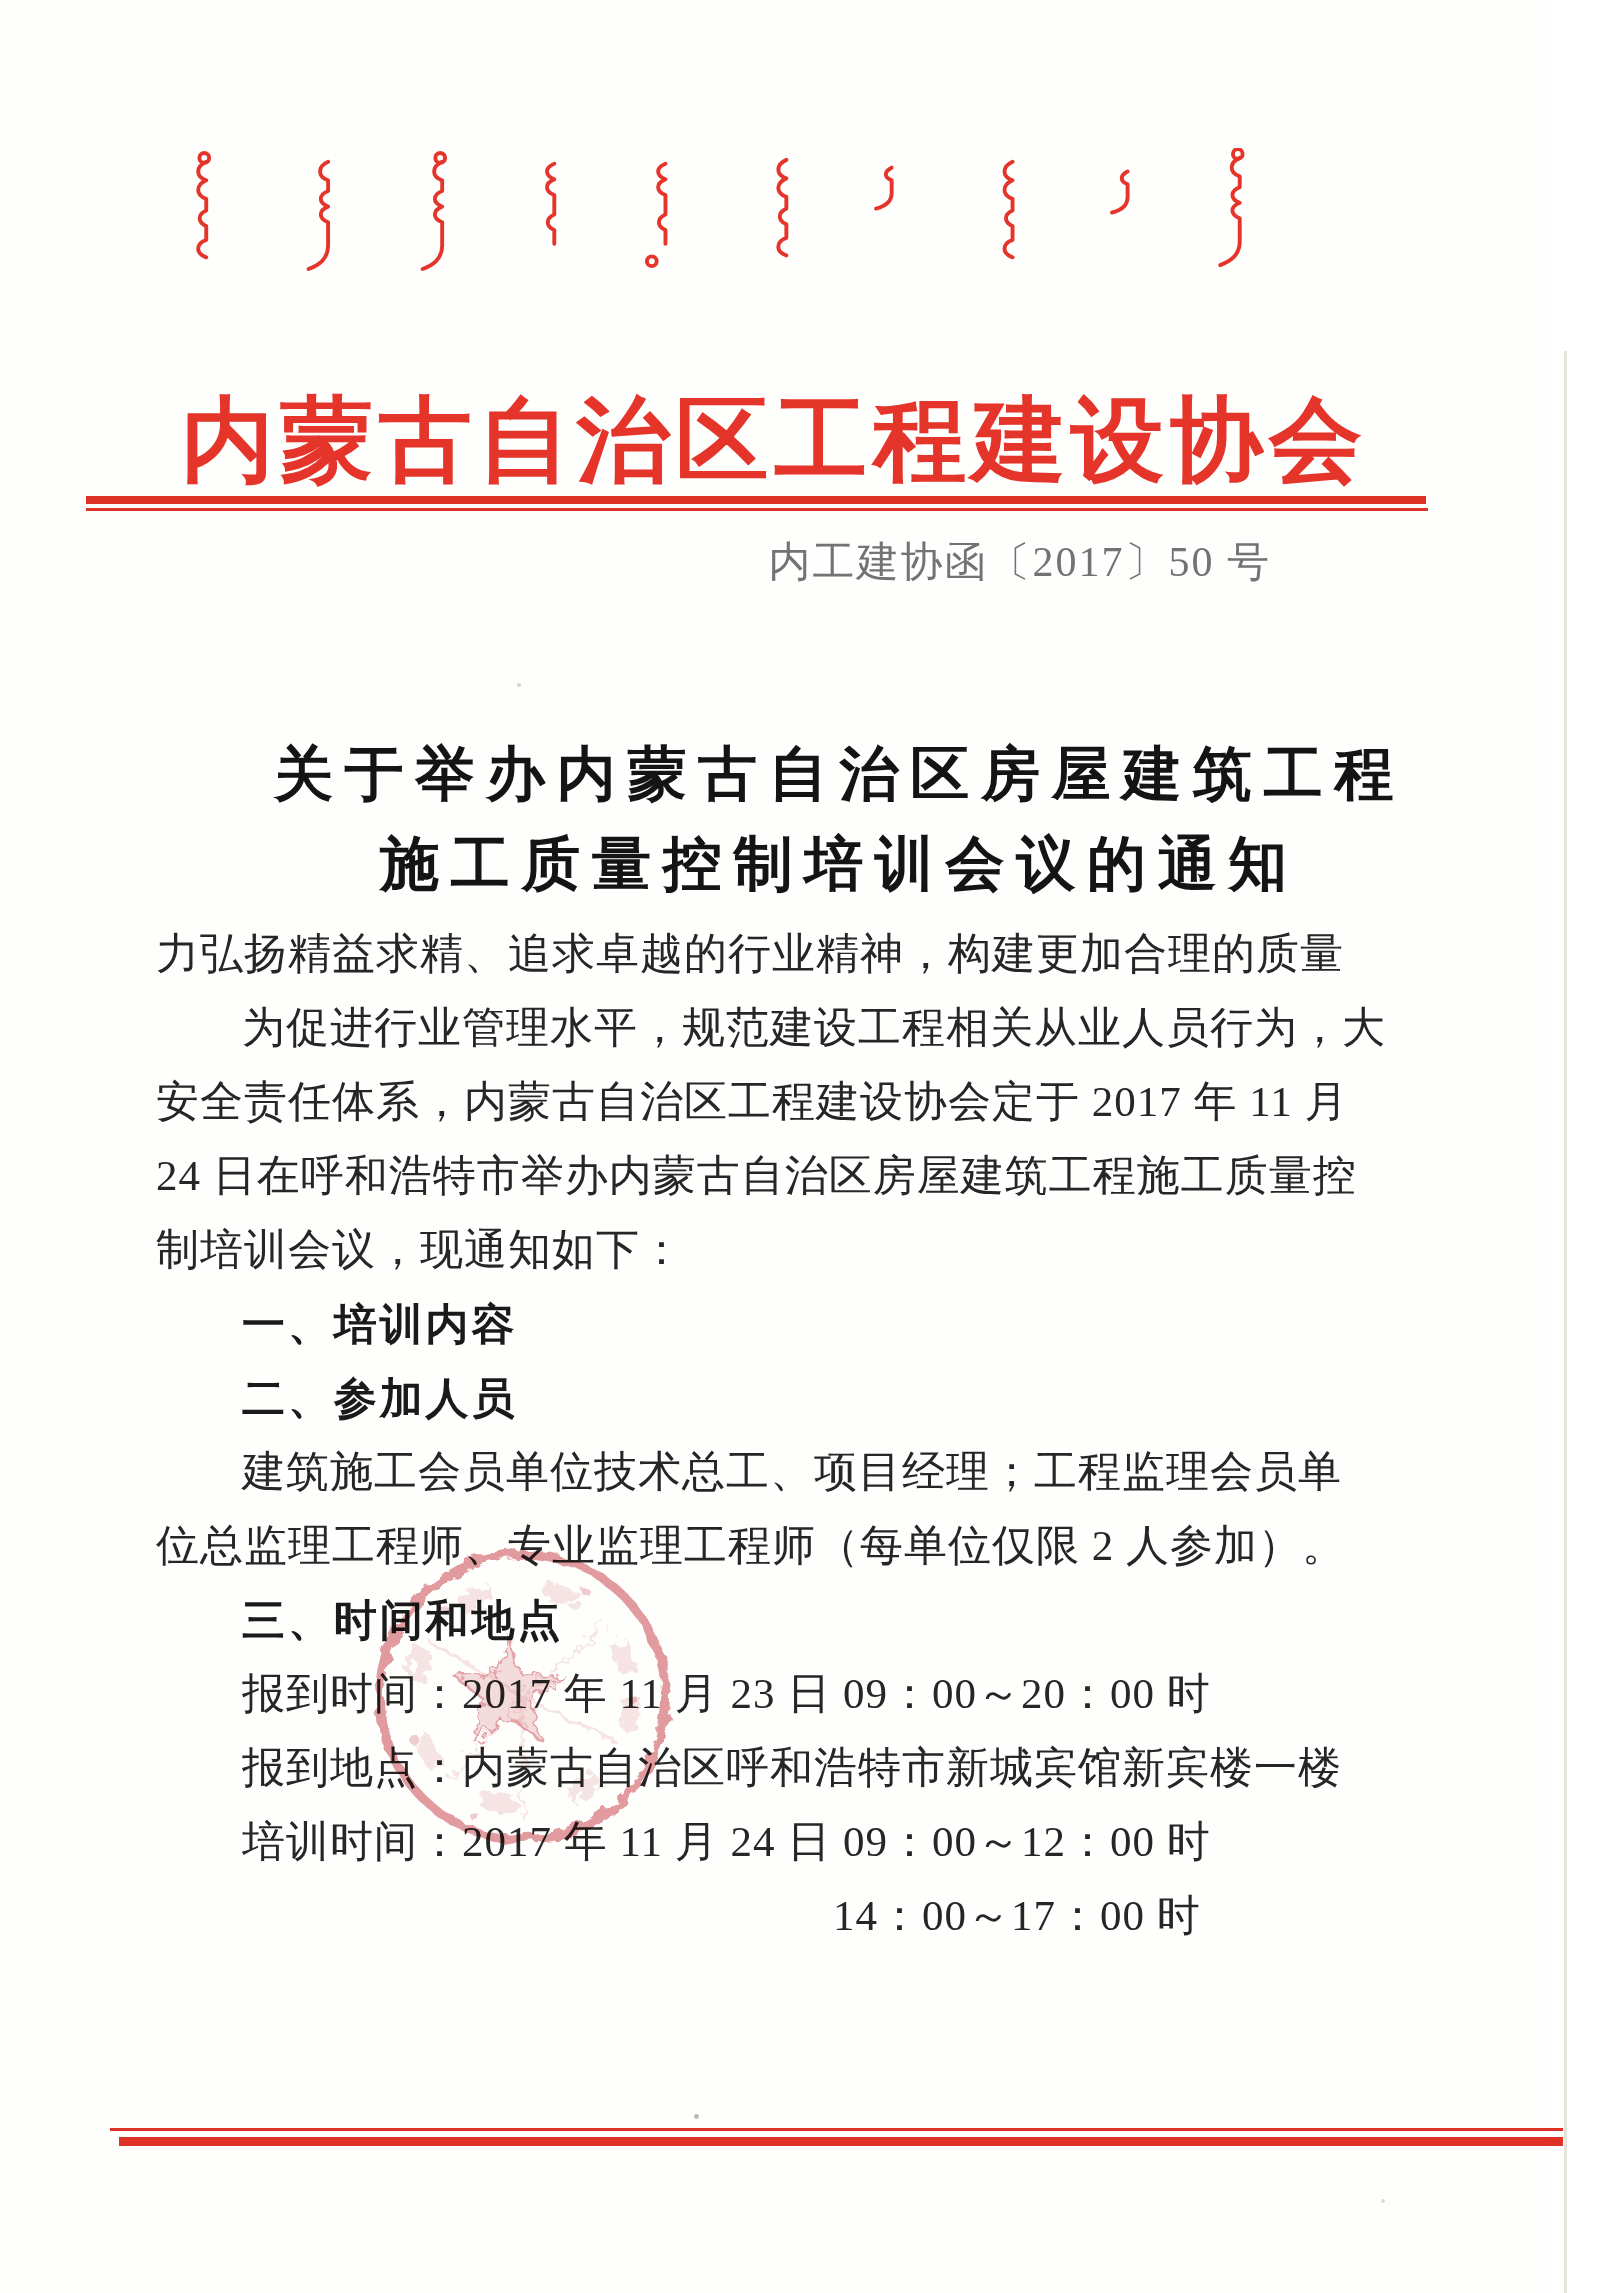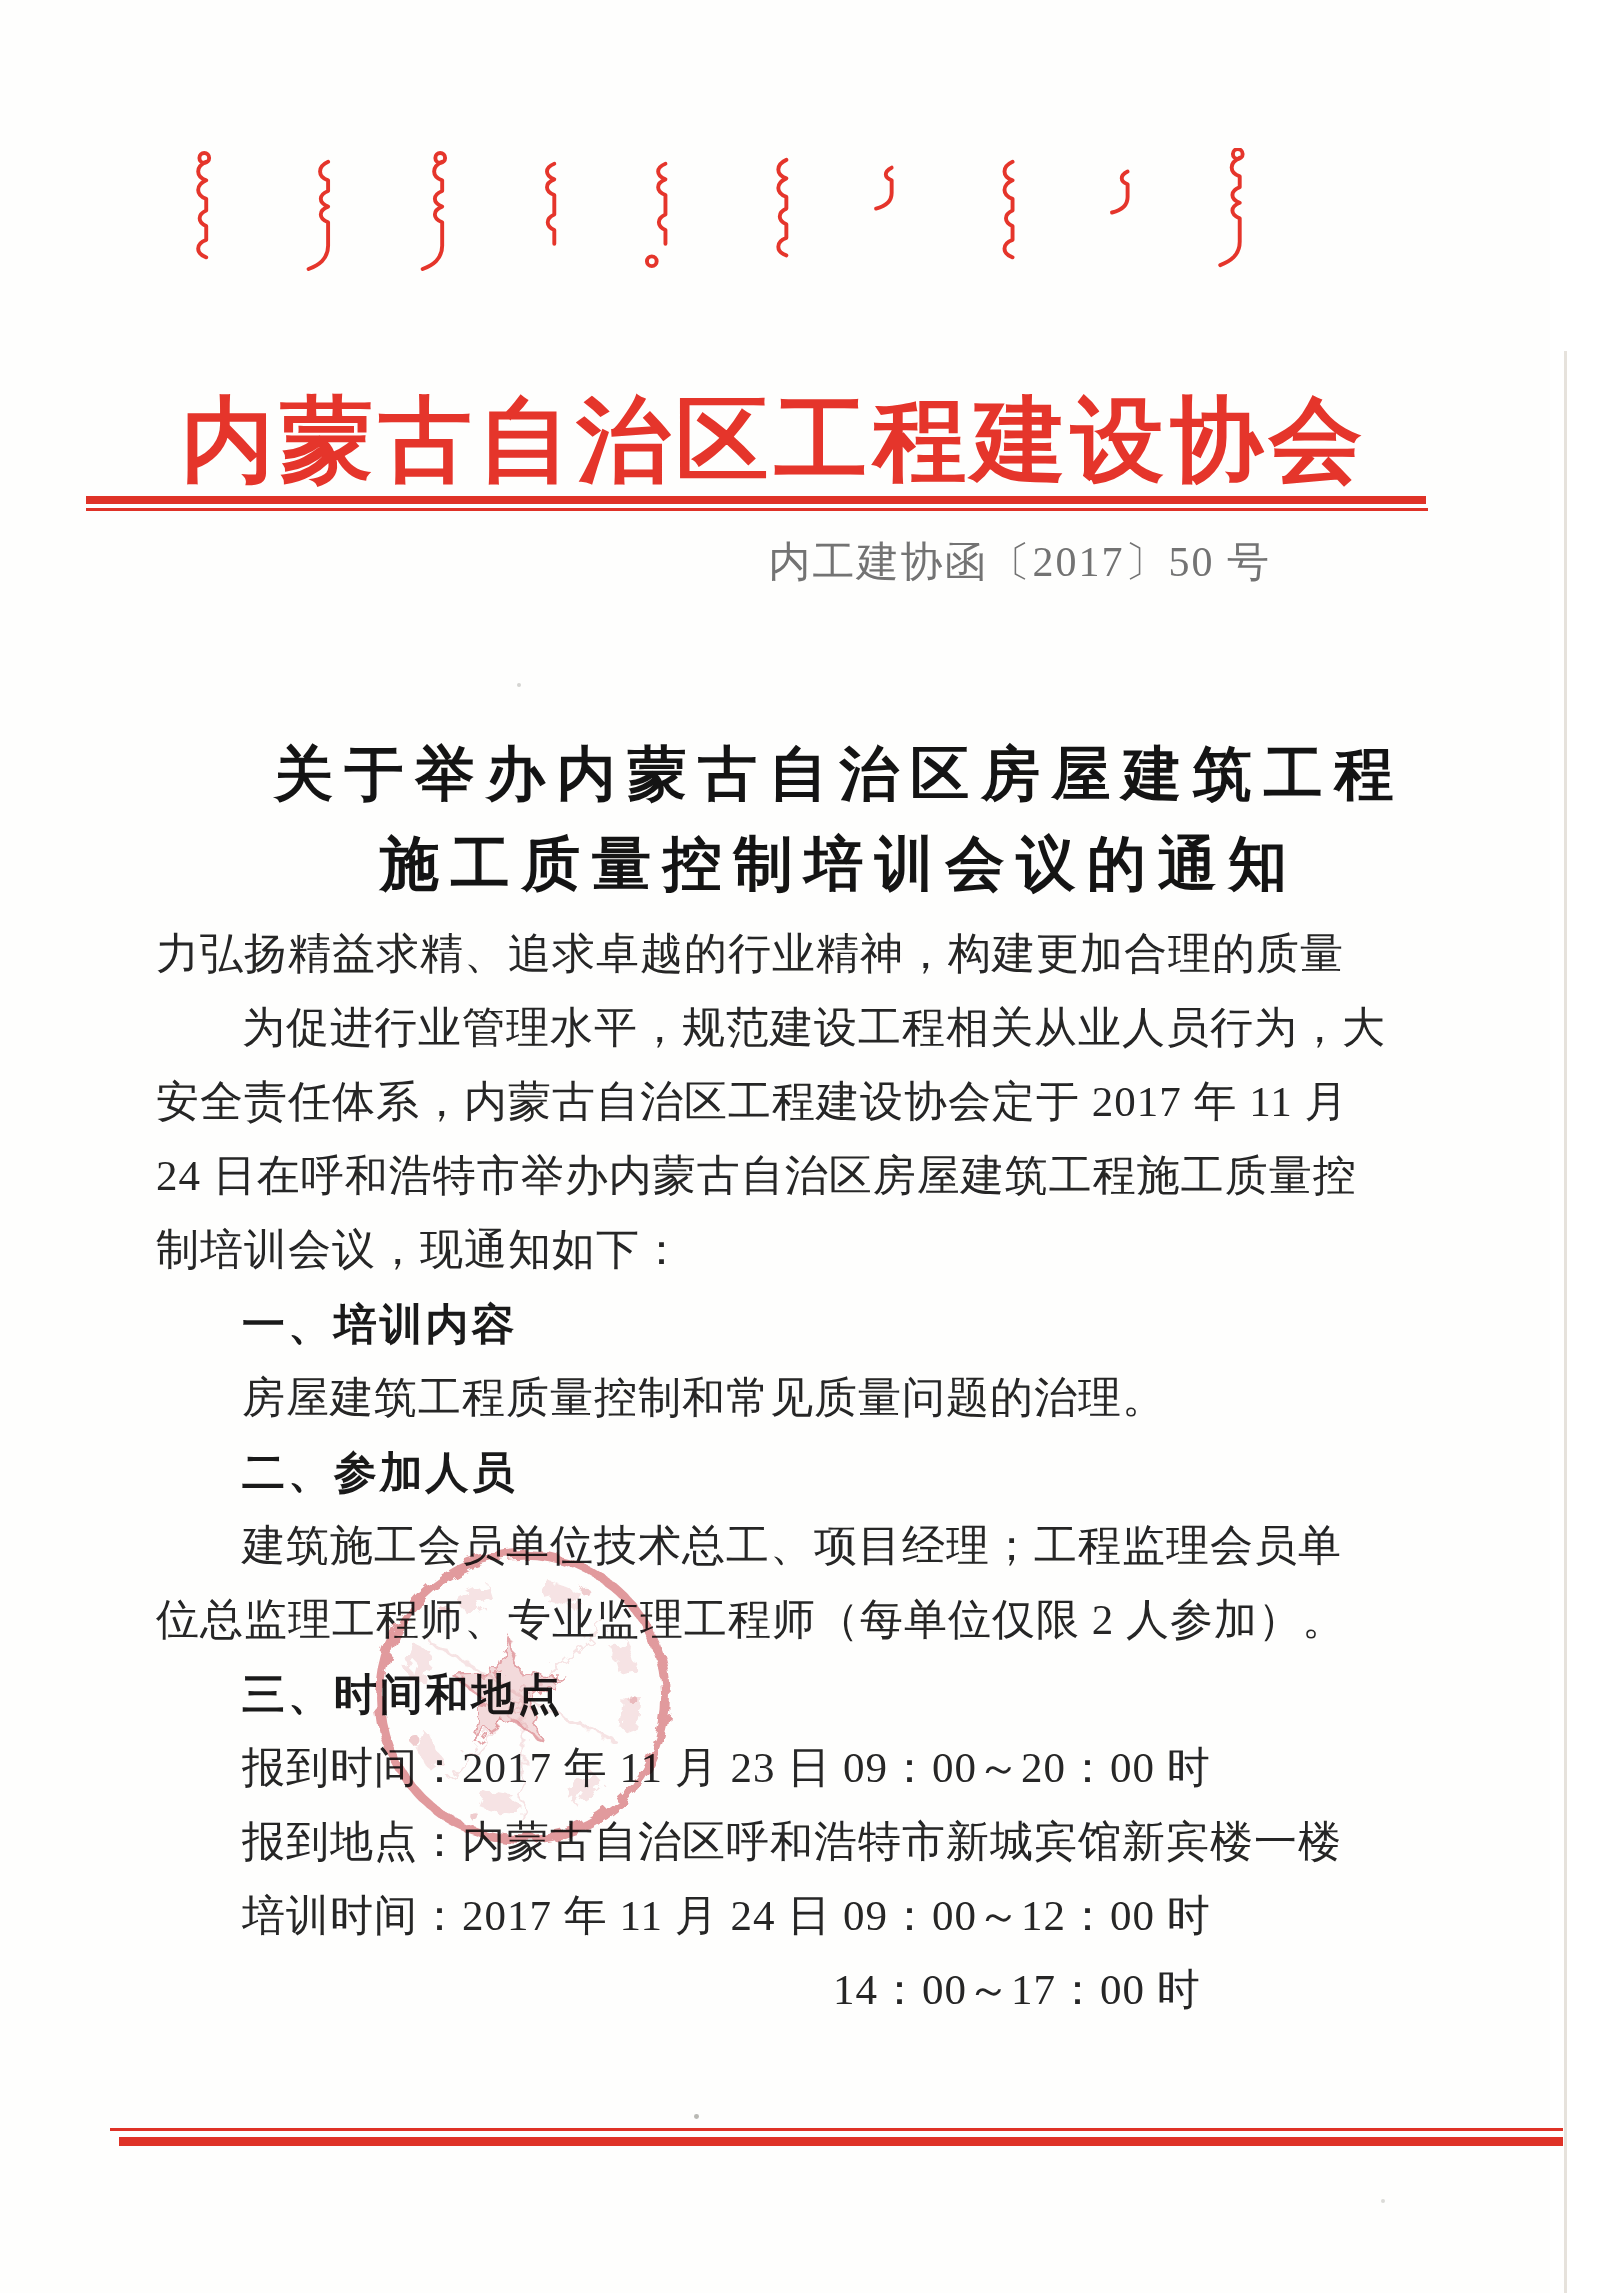--- a/index.html
+++ b/index.html
@@ -85,21 +85,20 @@
     <div>施工质量控制培训会议的通知</div>
   </div>
 
   <div class="body-block">
     <div class="ln">力弘扬精益求精、追求卓越的行业精神，构建更加合理的质量</div>
     <div class="ln ind">为促进行业管理水平，规范建设工程相关从业人员行为，大</div>
     <div class="ln">安全责任体系，内蒙古自治区工程建设协会定于 2017 年 11 月</div>
     <div class="ln">24 日在呼和浩特市举办内蒙古自治区房屋建筑工程施工质量控</div>
     <div class="ln">制培训会议，现通知如下：</div>
     <div class="ln ind hd">一、培训内容</div>
-    <div class="ln ind">房屋建筑工程质量控制和常见质量问题的治理。</div>
     <div class="ln ind hd">二、参加人员</div>
     <div class="ln ind">建筑施工会员单位技术总工、项目经理；工程监理会员单</div>
     <div class="ln">位总监理工程师、专业监理工程师（每单位仅限 2 人参加）。</div>
     <div class="ln ind hd">三、时间和地点</div>
     <div class="ln ind">报到时间：2017 年 11 月 23 日 09：00～20：00 时</div>
     <div class="ln ind">报到地点：内蒙古自治区呼和浩特市新城宾馆新宾楼一楼</div>
     <div class="ln ind">培训时间：2017 年 11 月 24 日 09：00～12：00 时</div>
     <div class="ln ind16">14：00～17：00 时</div>
   </div>
 

